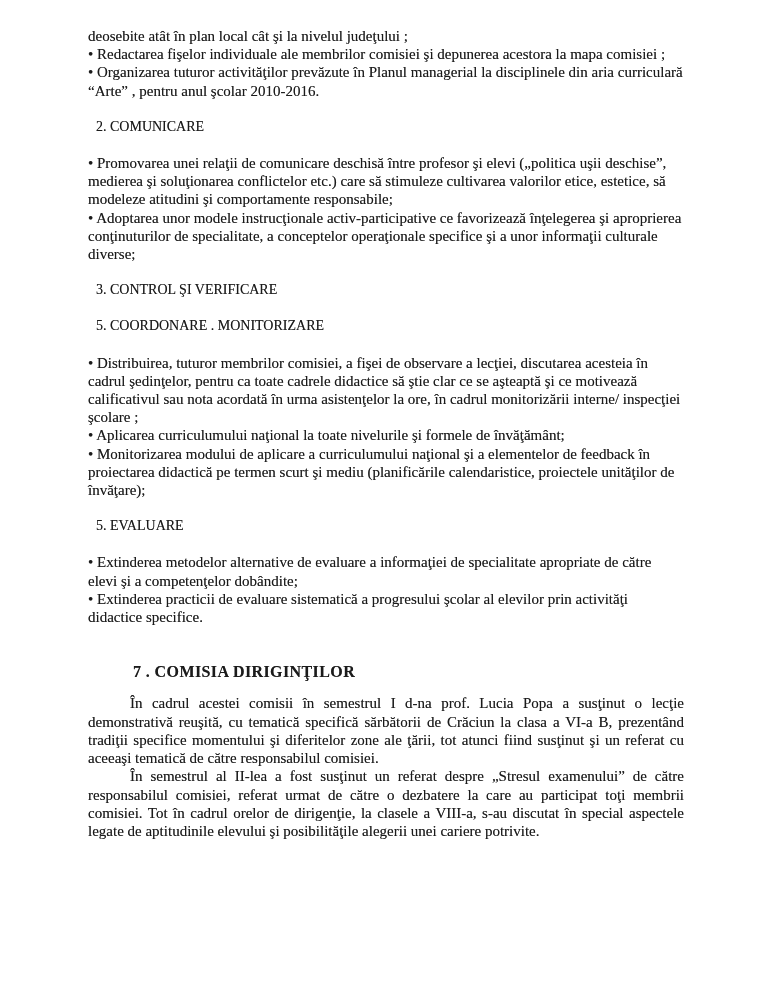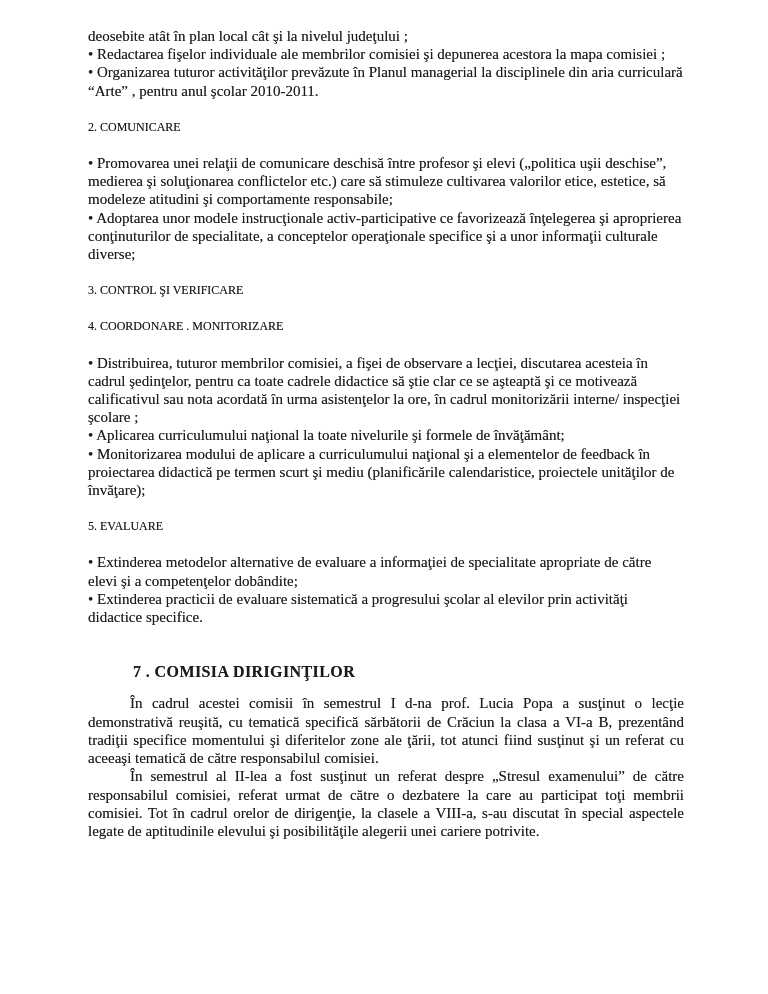--- a/index.html
+++ b/index.html
@@ -15,52 +15,52 @@
     padding: 27px 84px 0 88px;
     font-family: "Liberation Serif", "DejaVu Serif", serif;
     font-size: 15px;
     line-height: 18.2px;
     color: #1b1b1b;
     text-shadow: 0 0 0.45px rgba(30,30,30,0.55); 
     overflow: hidden;
   }
   .block { margin: 0; }
   .heading {
-    margin: 18px 0;
+    margin: 18px 8px;
     font-weight: normal;
-    font-size: 12px;
+    font-size: 14px;
   }
   .chapter-heading {
     font-weight: bold;
     margin: 37px 0 13px 0;
     padding-left: 45px;
     letter-spacing: 0.4px;
     font-size: 16px;
   }
   .justified {
     text-align: justify;
     text-indent: 42px;
   }
 </style>
 </head>
 <body>
 
 <div class="page">
 
   <p class="block">deosebite atât în plan local cât şi la nivelul judeţului ;</p>
   <p class="block">• Redactarea fişelor individuale ale membrilor comisiei şi depunerea acestora la mapa comisiei ;</p>
-  <p class="block">• Organizarea tuturor activităţilor prevăzute în Planul managerial la disciplinele din aria curriculară “Arte” , pentru anul şcolar 2010-2011.</p>
+  <p class="block">• Organizarea tuturor activităţilor prevăzute în Planul managerial la disciplinele din aria curriculară “Arte” , pentru anul şcolar 2010-2016.</p>
 
   <p class="block heading">2. COMUNICARE</p>
   <p class="block">• Promovarea unei relaţii de comunicare deschisă între profesor şi elevi („politica uşii deschise”, medierea şi soluţionarea conflictelor etc.) care să stimuleze cultivarea valorilor etice, estetice, să modeleze atitudini şi comportamente responsabile;</p>
   <p class="block">• Adoptarea unor modele instrucţionale activ-participative ce favorizează înţelegerea şi aproprierea conţinuturilor de specialitate, a conceptelor operaţionale specifice şi a unor informaţii culturale diverse;</p>
 
   <p class="block heading">3. CONTROL ŞI VERIFICARE</p>
 
-  <p class="block heading">4. COORDONARE . MONITORIZARE</p>
+  <p class="block heading">5. COORDONARE . MONITORIZARE</p>
   <p class="block">• Distribuirea, tuturor membrilor comisiei, a fişei de observare a lecţiei, discutarea acesteia în cadrul şedinţelor, pentru ca toate cadrele didactice să ştie clar ce se aşteaptă şi ce motivează calificativul sau nota acordată în urma asistenţelor la ore, în cadrul monitorizării interne/ inspecţiei şcolare ;</p>
   <p class="block">• Aplicarea curriculumului naţional la toate nivelurile şi formele de învăţământ;</p>
   <p class="block">• Monitorizarea modului de aplicare a curriculumului naţional şi a elementelor de feedback în proiectarea didactică pe termen scurt şi mediu (planificările calendaristice, proiectele unităţilor de învăţare);</p>
 
   <p class="block heading">5. EVALUARE</p>
   <p class="block">• Extinderea metodelor alternative de evaluare a informaţiei de specialitate apropriate de către elevi şi a competenţelor dobândite;</p>
   <p class="block">• Extinderea practicii de evaluare sistematică a progresului şcolar al elevilor prin activităţi didactice specifice.</p>
 
   <p class="block chapter-heading">7 . COMISIA DIRIGINŢILOR</p>
   <p class="block justified">În cadrul acestei comisii în semestrul I d-na prof. Lucia Popa a susţinut o lecţie demonstrativă reuşită, cu tematică specifică sărbătorii de Crăciun la clasa a VI-a B, prezentând tradiţii specifice momentului şi diferitelor zone ale ţării, tot atunci fiind susţinut şi un referat cu aceeaşi tematică de către responsabilul comisiei.</p>

